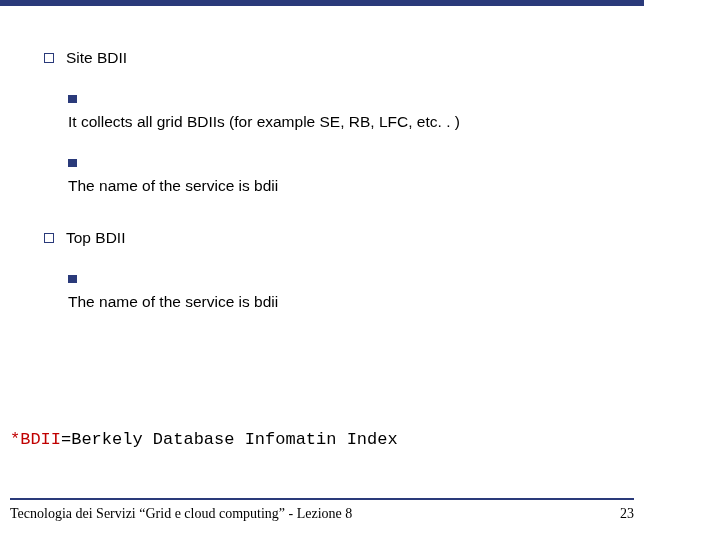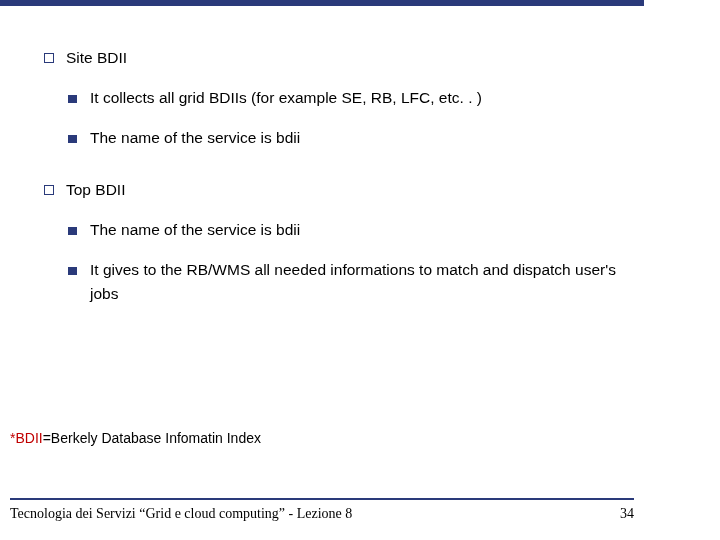--- a/index.html
+++ b/index.html
@@ -4,25 +4,25 @@
 <style>
   * { margin: 0; padding: 0; box-sizing: border-box; }
   html, body { width: 720px; height: 540px; background: #fff; font-family: Arial, Helvetica, sans-serif; color: #000; }
   .slide { position: relative; width: 644px; height: 540px; }
   .top-rule { position: absolute; left: 0; right: 0; top: 0; height: 6px; background: #2a3a7a; }
   .content { position: absolute; left: 28px; right: 28px; top: 46px; font-size: 15.5px; line-height: 1.55; }
   .lvl1 { display: flex; margin-left: 16px; margin-bottom: 10px; }
   .lvl1 > .bullet { flex: 0 0 auto; width: 22px; color: #2a3a7a; }
   .lvl1 > .bullet .sq-open { display: inline-block; width: 10px; height: 10px; border: 1.5px solid #2a3a7a; margin-top: 4px; }
   .lvl1 > .text { flex: 1 1 auto; }
-  .lvl2 { display: flex; margin-left: 40px; margin-top: 16px; margin-bottom: 4px; }
+  .lvl2 { display: flex; margin-left: 40px; margin-top: 16px; margin-bottom: 4px; flex-direction: column; }
   .lvl2 > .bullet { flex: 0 0 auto; width: 22px; }
   .lvl2 > .bullet .sq-fill { display: inline-block; width: 8.5px; height: 8.5px; background: #2a3a7a; margin-top: 6px; }
   .lvl2 > .text { flex: 1 1 auto; }
-  .footnote { position: absolute; left: 10px; top: 430px; font-size: 14px; }
+  .footnote { position: absolute; left: 10px; top: 430px; font-size: 17px; font-family: Liberation Mono, monospace; }
   .footnote .red { color: #c00000; }
   .footer-rule { position: absolute; left: 10px; right: 10px; top: 498px; height: 1.5px; background: #2a3a7a; }
   .footer { position: absolute; left: 10px; right: 10px; top: 506px; display: flex; justify-content: space-between; font-size: 14px; color: #000; font-family: "Times New Roman", Times, serif; }
 </style>
 </head>
 <body>
 <div class="slide">
 
   <div class="top-rule"></div>
 
@@ -42,30 +42,26 @@
     </div>
 
     <div class="lvl1" style="margin-top:28px;">
       <span class="bullet"><span class="sq-open"></span></span>
       <span class="text">Top BDII</span>
     </div>
     <div class="lvl2">
       <span class="bullet"><span class="sq-fill"></span></span>
       <span class="text">The name of the service is bdii</span>
     </div>
-    <div class="lvl2">
-      <span class="bullet"><span class="sq-fill"></span></span>
-      <span class="text">It gives to the RB/WMS all needed informations to match and dispatch user's jobs</span>
-    </div>
 
   </div>
 
   <div class="footnote">
     <span class="red">*BDII</span><span>=Berkely Database Infomatin Index</span>
   </div>
 
   <div class="footer-rule"></div>
   <div class="footer">
     <span>Tecnologia dei Servizi “Grid e cloud computing” - Lezione 8</span>
-    <span>34</span>
+    <span>23</span>
   </div>
 
 </div>
 
 </body></html>

